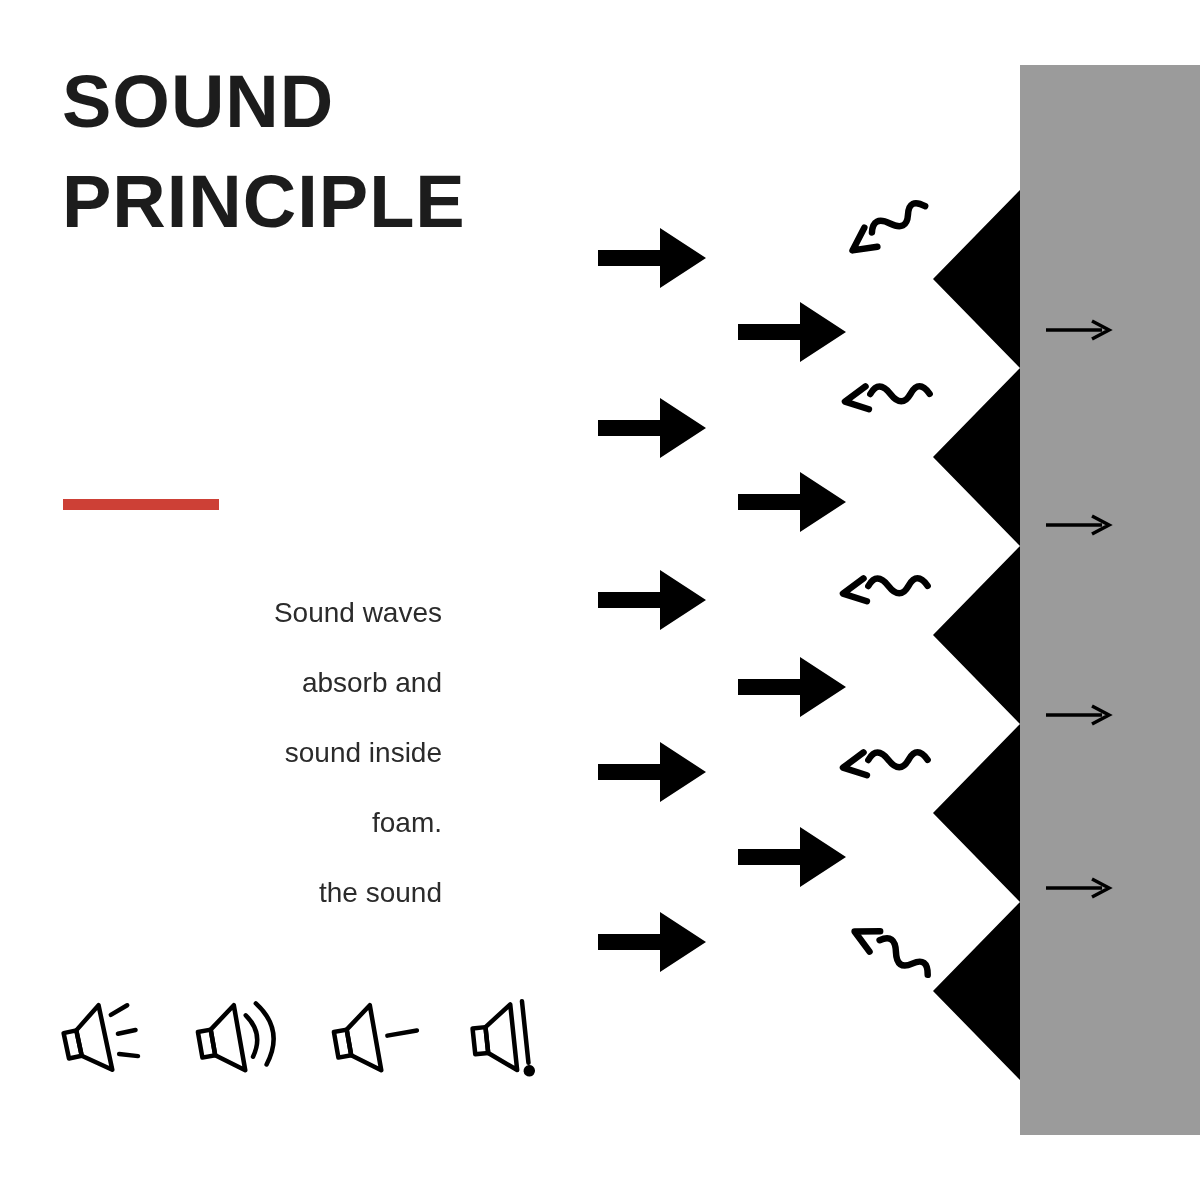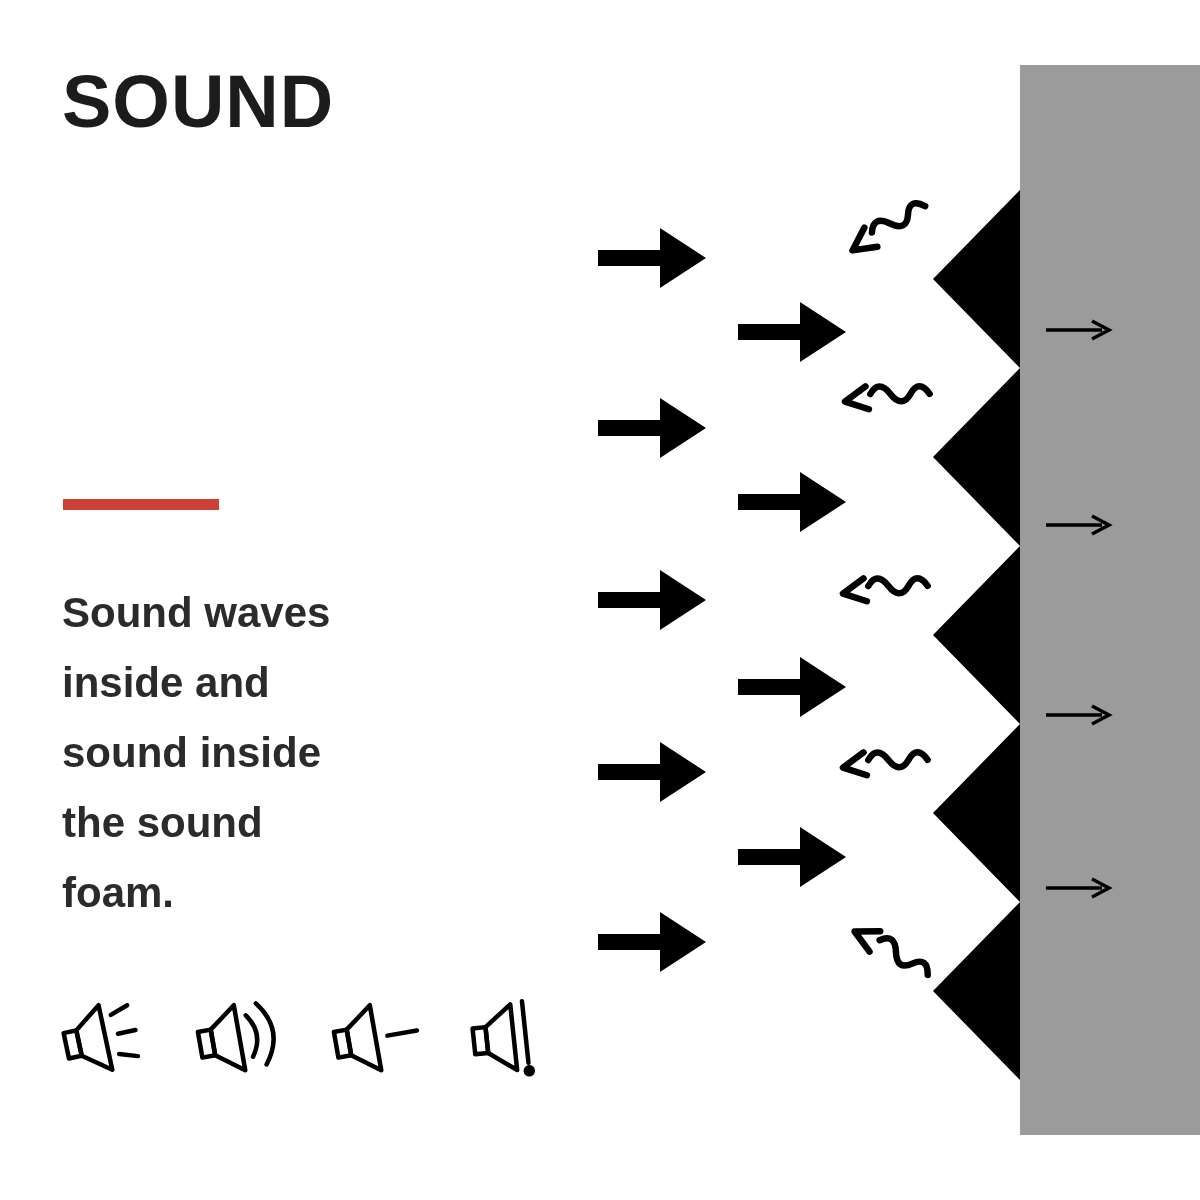--- a/index.html
+++ b/index.html
@@ -18,49 +18,50 @@
     position:absolute;left:62px;top:52px;width:560px;
     font-weight:700;font-size:74px;line-height:100px;
     letter-spacing:1px;color:var(--ink);
   }
   .divider{
     position:absolute;left:63px;top:499px;width:156px;height:11px;
     background:var(--accent);
   }
   .description{
     position:absolute;left:62px;top:578px;width:380px;
-    font-size:42px;line-height:70px;color:var(--body-text);font-weight:700;
+    font-size:28px;line-height:70px;color:var(--body-text);font-weight:400;text-align:right;
   }
   .icon-row{
     position:absolute;left:58px;top:992px;display:flex;gap:36px;align-items:center;
   }
   .icon-box{width:100px;height:96px;}
   .icon-box svg{width:100%;height:100%;}
 
   .diagram{
     position:absolute;left:0;top:0;width:1200px;height:1200px;
   }
 </style>
 </head>
 <body>
 
 <div class="canvas">
 
   <div class="title">
     <div>SOUND</div>
+    <div>PRINCIPLE</div>
   </div>
 
   <div class="divider"></div>
 
   <div class="description">
     <div>Sound waves</div>
-    <div>inside and</div>
+    <div>absorb and</div>
     <div>sound inside</div>
+    <div>foam.</div>
     <div>the sound</div>
-    <div>foam.</div>
   </div>
 
   <div class="icon-row">
 
     <div class="icon-box">
       <svg viewBox="0 0 100 96" fill="none" stroke="#000" stroke-width="4.5" stroke-linecap="round" stroke-linejoin="round">
         <g transform="rotate(-12 50 48)">
           <rect x="8" y="32" width="13" height="26"></rect>
           <polygon points="21,32 48,12 48,78 21,58"></polygon>
           <line x1="58" y1="24" x2="76" y2="18"></line>

